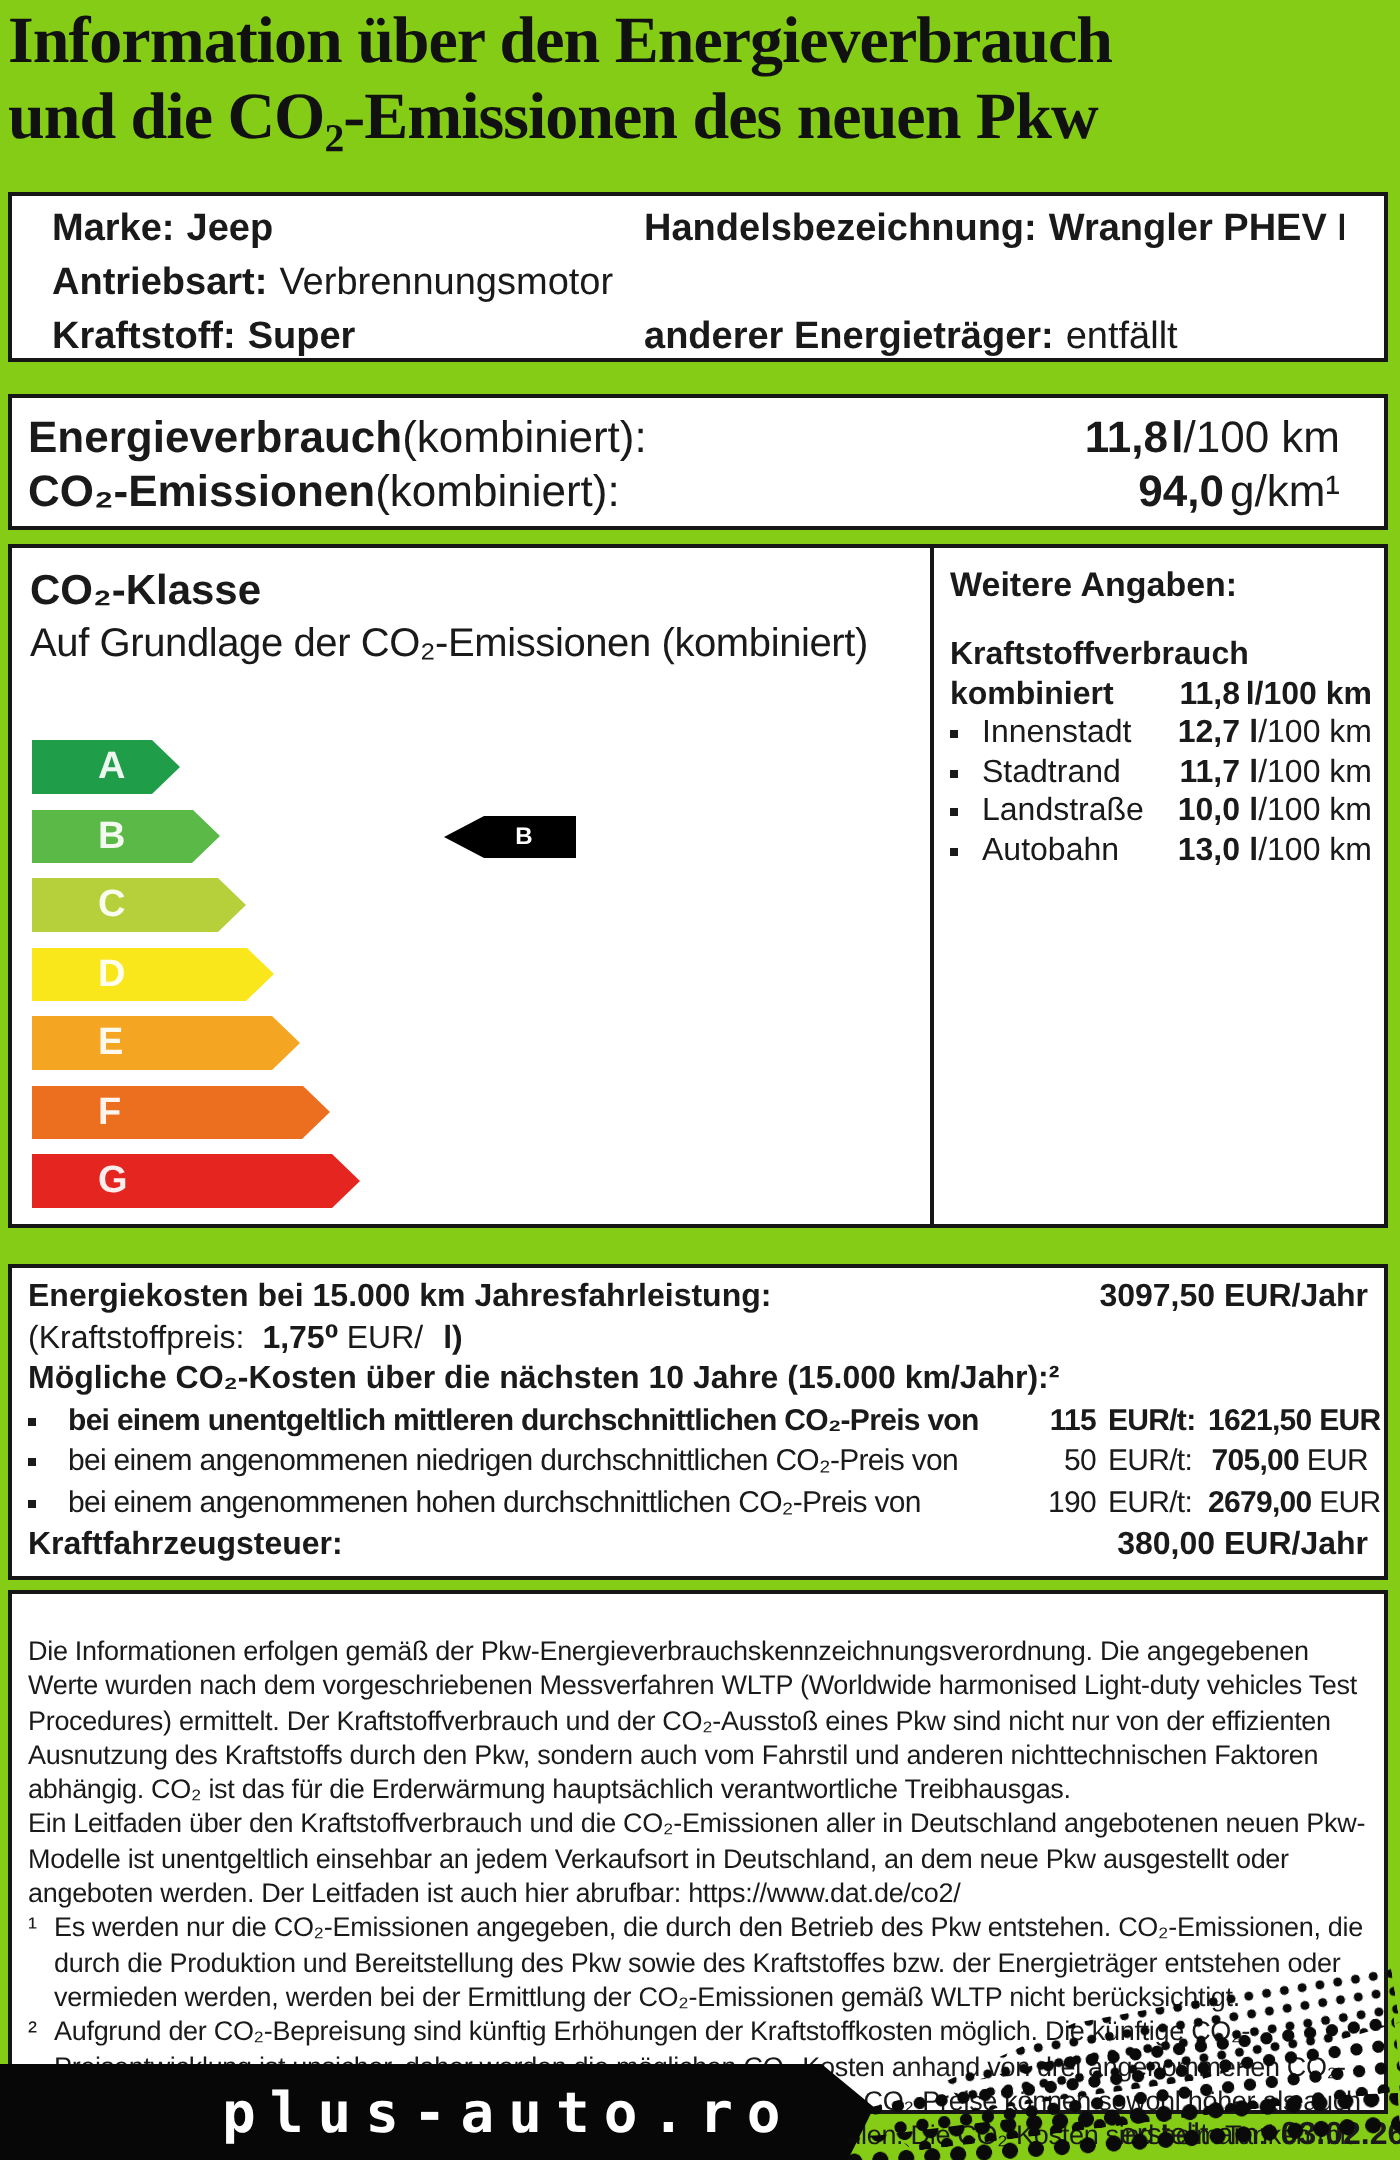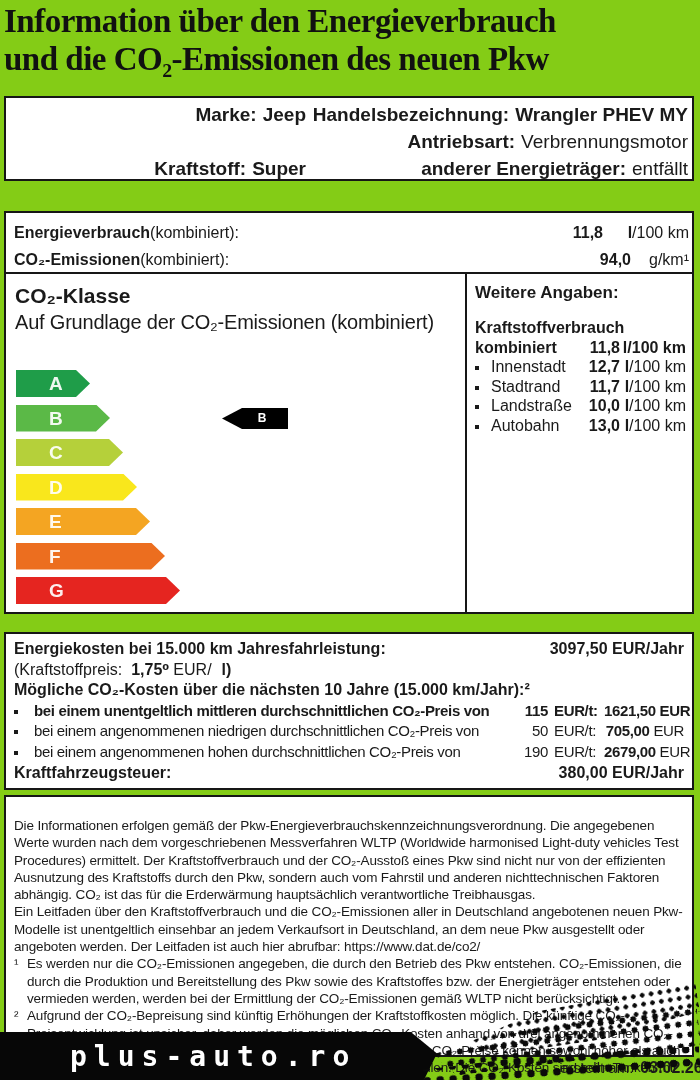--- a/index.html
+++ b/index.html
@@ -8,22 +8,22 @@
 
   .b { font-weight:bold; }
 
   
   .title { position:absolute; top:2px; left:4px; width:694px;
            font-family:"Liberation Serif","DejaVu Serif",serif; font-weight:bold;
            font-size:33px; line-height:38px; letter-spacing:-0.5px; color:#111; }
 
   
   .box { position:absolute; left:4px; width:690px; border:2px solid #161616; background:#fff; }
-  .box1 { top:96px;  height:85px;  padding:3px 4px; font-size:19px; line-height:27px;text-align:right; }
-  .box2 { top:211px; height:68px;  padding:6px 3px 0 8px; font-size:16px; line-height:27px; }
+  .box1 { top:96px;  height:85px;  padding:3px 20px; font-size:19px; line-height:27px; }
+  .box2 { top:197px; height:68px;  padding:6px 22px 0 8px; font-size:22px; line-height:27px; }
   .box3 { top:272px; height:342px; display:flex; }
   .box4 { top:632px; height:158px; padding:5px 8px 0; font-size:16px; line-height:20.6px; }
   .box5 { top:795px; height:262px; padding:20px 8px; font-size:13.5px; line-height:17.3px; letter-spacing:-0.15px; }
 
   
   .vrow { display:grid; grid-template-columns:296px 1fr; white-space:nowrap; overflow:hidden; }
   .vcell { overflow:hidden; }
   .lab { font-weight:bold; margin-right:6px; }
 
   
@@ -69,21 +69,21 @@
   .scenario.boldrow { font-weight:bold; }
 
   
   .fp p { margin:0; }
   .fn { display:flex; }
   .fn-marker { width:13px; flex:none; }
   .fn-text { flex:1; }
 
   
   .banner { position:absolute; left:0; top:1032px; width:437px; height:48px; background:#070707; z-index:6;
-            display:flex; align-items:center; padding-left:70px;
+            display:flex; align-items:center; padding-left:111px;
             clip-path:polygon(0 0, 94% 0, 100% 45%, 97% 100%, 0 100%); }
   .banner-text { font-family:"DejaVu Sans Mono","Liberation Mono",monospace; font-weight:bold;
                  color:#fff; font-size:28px; letter-spacing:7px; }
 
   
   .dots { position:absolute; z-index:7; pointer-events:none; }
   .dots1 { left:470px; top:1000px; width:230px; height:42px;
            background:radial-gradient(circle, #0a0a0a 2.1px, transparent 2.4px);
            background-size:9px 9px; transform:rotate(-9deg);
            clip-path:polygon(0 55%, 30% 10%, 100% 0, 100% 70%, 55% 100%, 5% 95%); }

